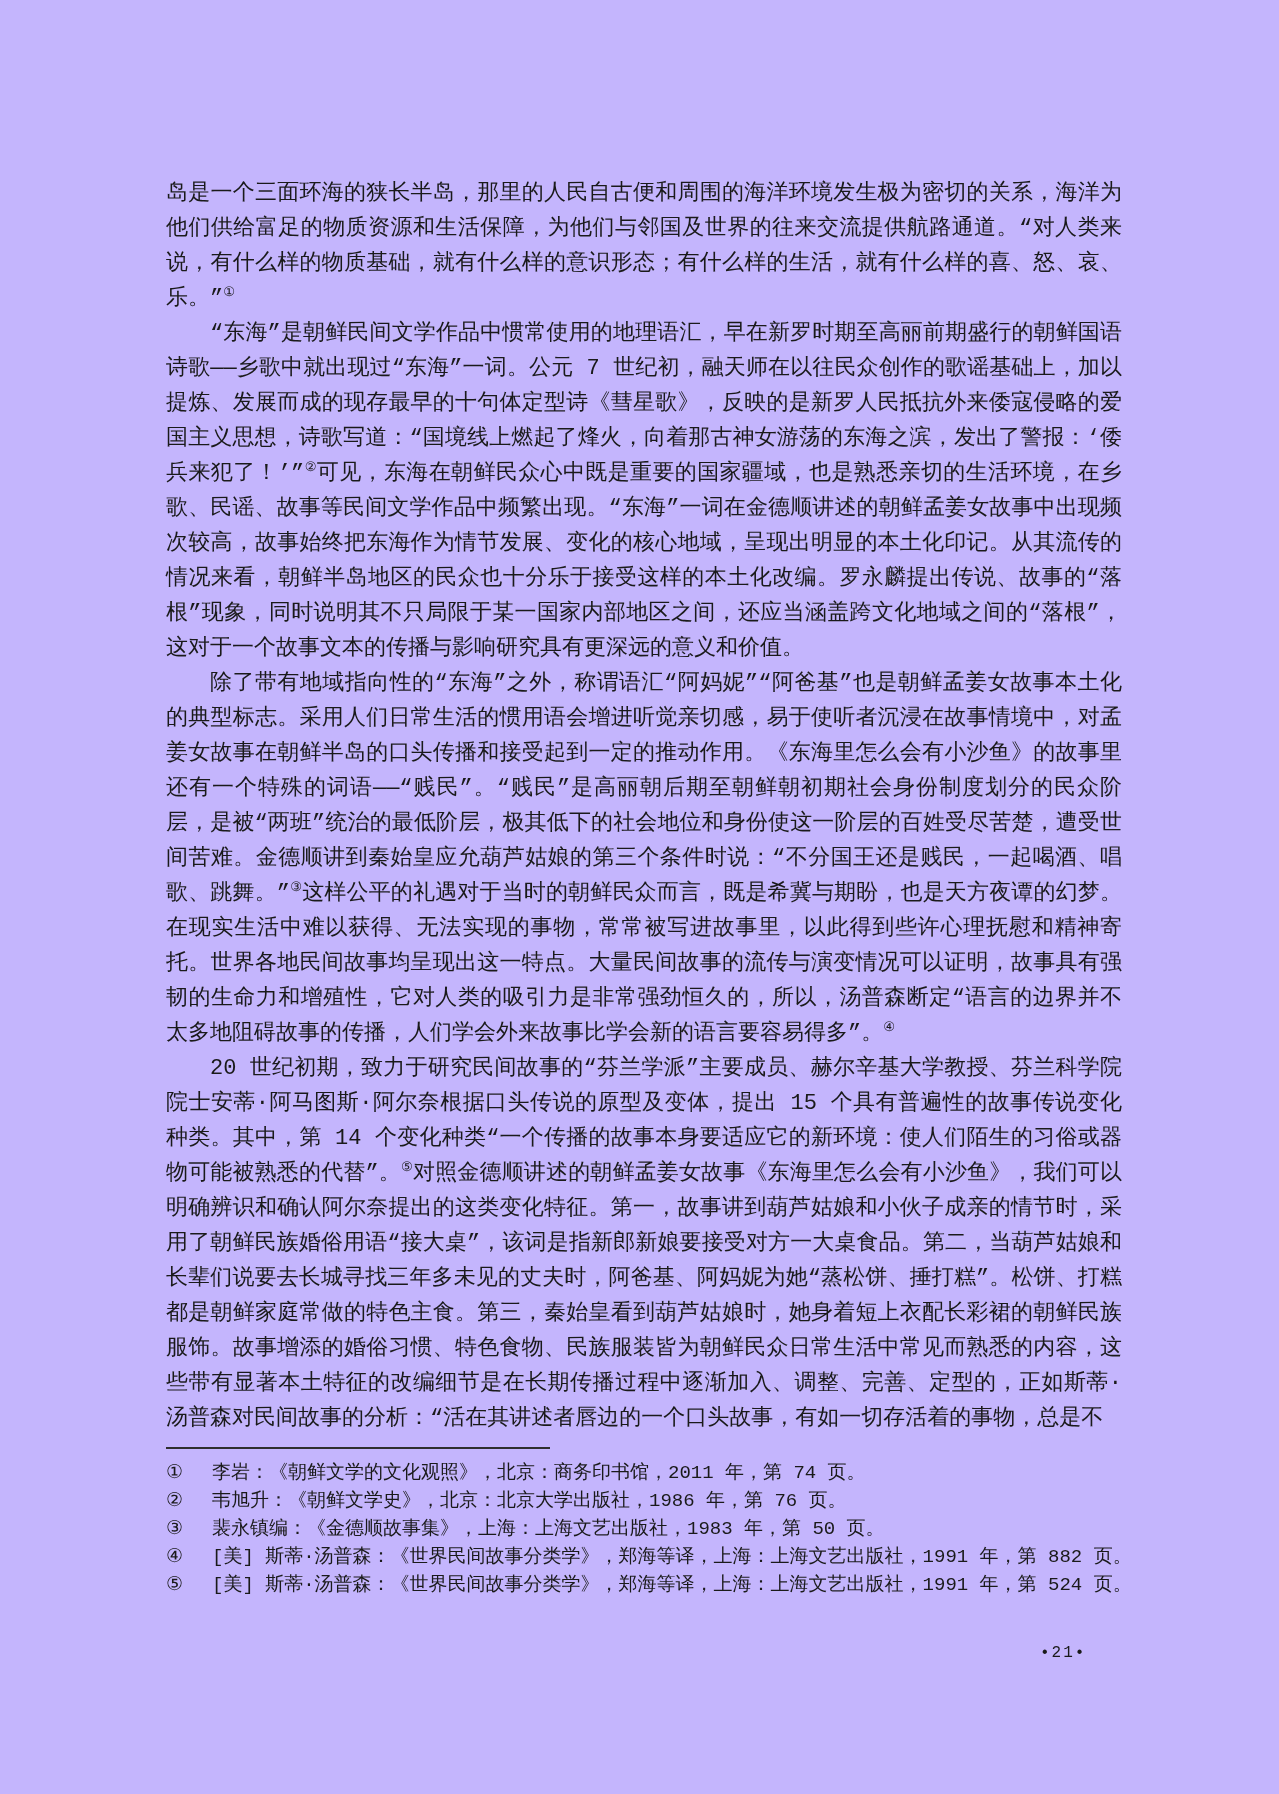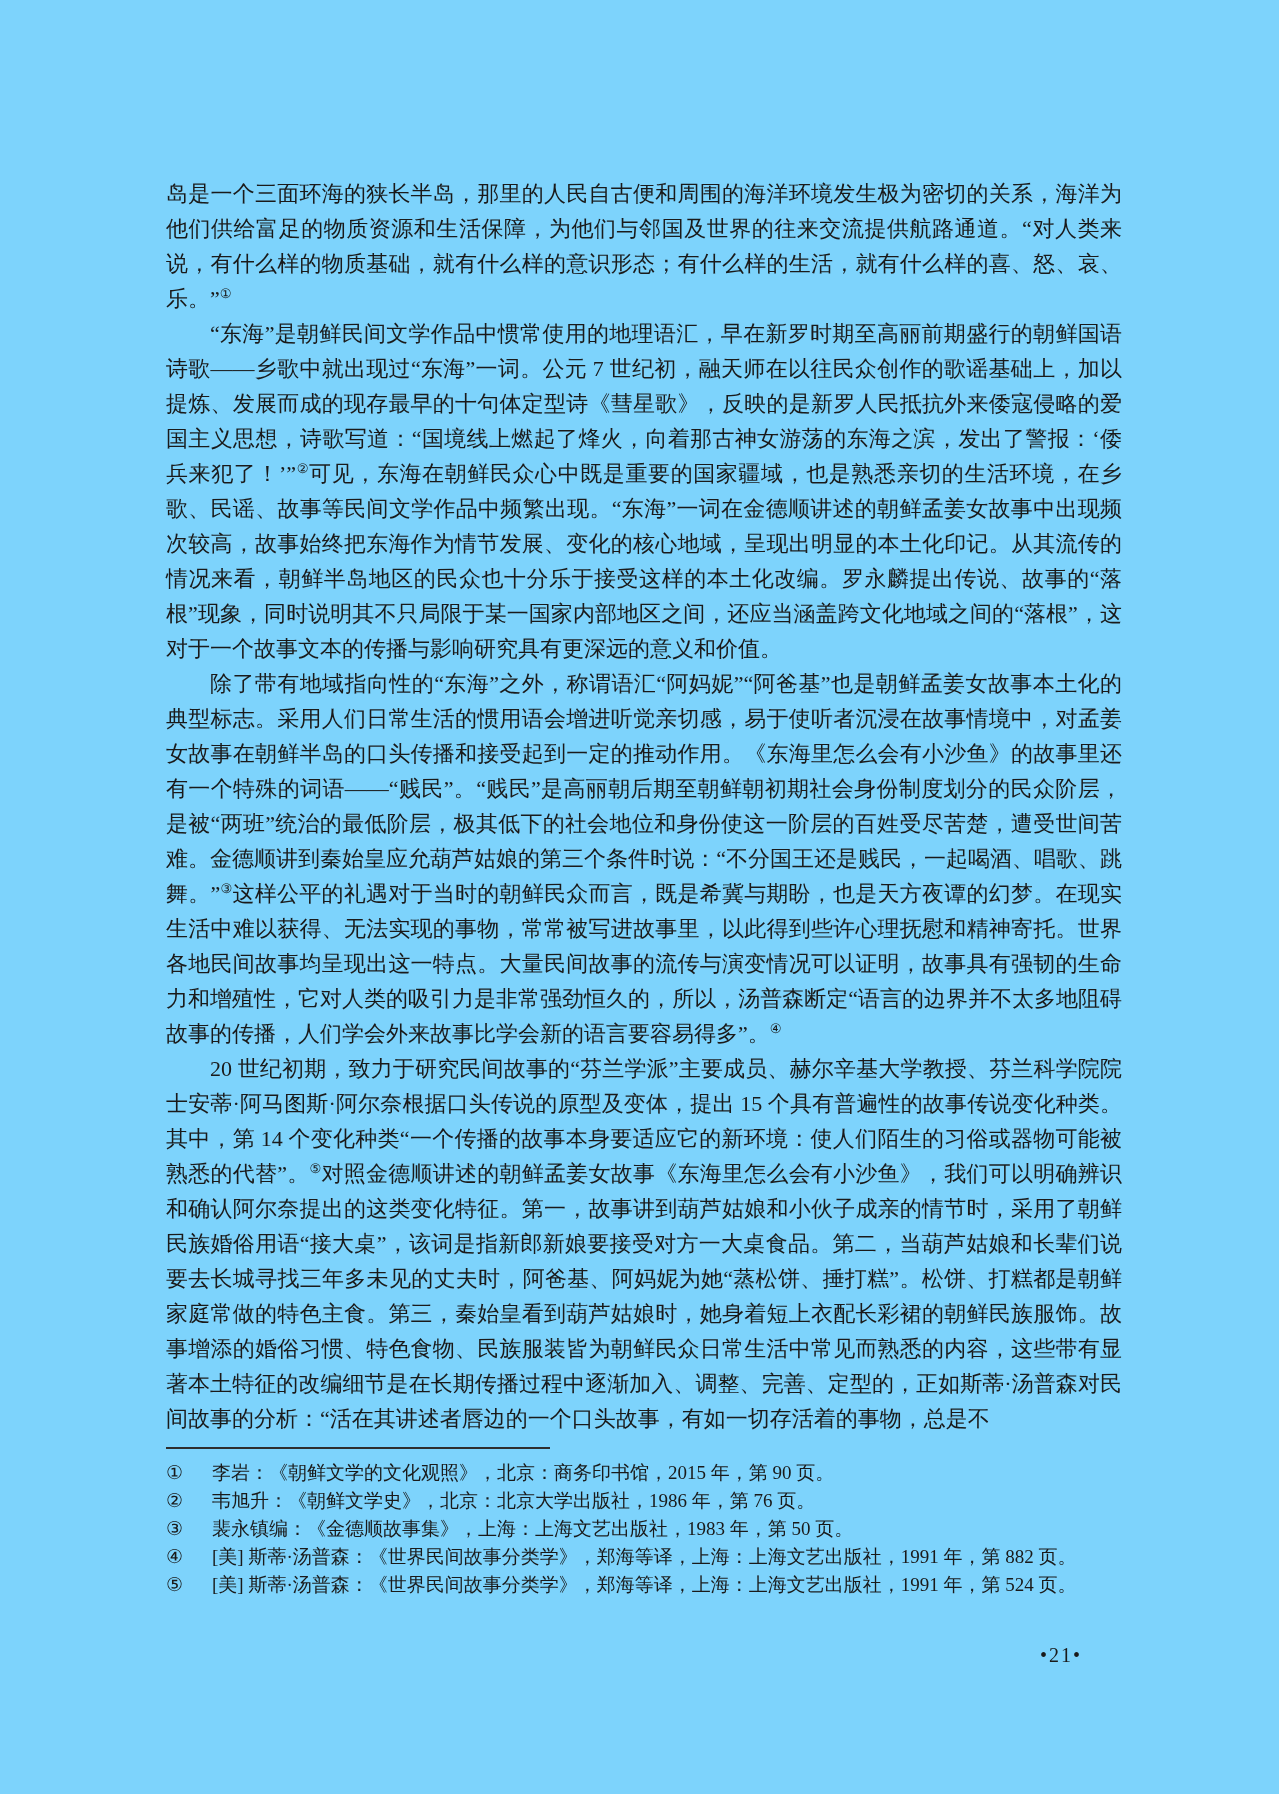--- a/index.html
+++ b/index.html
@@ -1,22 +1,22 @@
 <!DOCTYPE html>
 <html><head>
 <meta charset="utf-8">
 <style>
   html,body{margin:0;padding:0;background:#ffffff;}
   .page{
     position:relative;
     width:1279px;height:1794px;
-    background:#7dd3fc;
+    background:#c4b5fd;
     overflow:hidden;
     color:#1a1a1a;
-    font-family:Liberation Serif, serif;
+    font-family:Liberation Mono, monospace;
   }
   .content{
     position:absolute;left:166px;top:176px;width:956px;
     font-size:22px;line-height:35px;
     text-align:justify;text-justify:inter-ideograph;
   }
   .content p{margin:0;text-indent:2em;}
   .content p.no-indent{text-indent:0;}
   .content p.section-heading{
     font-style:italic;font-weight:600;
@@ -29,38 +29,38 @@
   }
   .footnotes{
     position:absolute;left:166px;top:1459px;width:966px;
     font-size:19px;line-height:28px;text-align:left;
   }
   .footnote{display:flex;align-items:baseline;}
   .fn-marker{flex:0 0 46px;}
   .fn-text{flex:1;}
   .page-number{
     position:absolute;top:1644px;left:1040px;
-    font-size:20px;letter-spacing:2px;
+    font-size:16px;letter-spacing:2px;
   }
 </style>
 </head>
 <body>
 
 <div class="page">
   <div class="content">
       <p class="body-paragraph no-indent"><span>岛是一个三面环海的狭长半岛，那里的人民自古便和周围的海洋环境发生极为密切的关系，海洋为他们供给富足的物质资源和生活保障，为他们与邻国及世界的往来交流提供航路通道。“对人类来说，有什么样的物质基础，就有什么样的意识形态；有什么样的生活，就有什么样的喜、怒、哀、乐。”</span><sup>①</sup></p>
       <p class="body-paragraph"><span>“东海”是朝鲜民间文学作品中惯常使用的地理语汇，早在新罗时期至高丽前期盛行的朝鲜国语诗歌——乡歌中就出现过“东海”一词。公元 7 世纪初，融天师在以往民众创作的歌谣基础上，加以提炼、发展而成的现存最早的十句体定型诗《彗星歌》，反映的是新罗人民抵抗外来倭寇侵略的爱国主义思想，诗歌写道：“国境线上燃起了烽火，向着那古神女游荡的东海之滨，发出了警报：‘倭兵来犯了！’”</span><sup>②</sup><span>可见，东海在朝鲜民众心中既是重要的国家疆域，也是熟悉亲切的生活环境，在乡歌、民谣、故事等民间文学作品中频繁出现。“东海”一词在金德顺讲述的朝鲜孟姜女故事中出现频次较高，故事始终把东海作为情节发展、变化的核心地域，呈现出明显的本土化印记。从其流传的情况来看，朝鲜半岛地区的民众也十分乐于接受这样的本土化改编。罗永麟提出传说、故事的“落根”现象，同时说明其不只局限于某一国家内部地区之间，还应当涵盖跨文化地域之间的“落根”，这对于一个故事文本的传播与影响研究具有更深远的意义和价值。</span></p>
       <p class="body-paragraph"><span>除了带有地域指向性的“东海”之外，称谓语汇“阿妈妮”“阿爸基”也是朝鲜孟姜女故事本土化的典型标志。采用人们日常生活的惯用语会增进听觉亲切感，易于使听者沉浸在故事情境中，对孟姜女故事在朝鲜半岛的口头传播和接受起到一定的推动作用。《东海里怎么会有小沙鱼》的故事里还有一个特殊的词语——“贱民”。“贱民”是高丽朝后期至朝鲜朝初期社会身份制度划分的民众阶层，是被“两班”统治的最低阶层，极其低下的社会地位和身份使这一阶层的百姓受尽苦楚，遭受世间苦难。金德顺讲到秦始皇应允葫芦姑娘的第三个条件时说：“不分国王还是贱民，一起喝酒、唱歌、跳舞。”</span><sup>③</sup><span>这样公平的礼遇对于当时的朝鲜民众而言，既是希冀与期盼，也是天方夜谭的幻梦。在现实生活中难以获得、无法实现的事物，常常被写进故事里，以此得到些许心理抚慰和精神寄托。世界各地民间故事均呈现出这一特点。大量民间故事的流传与演变情况可以证明，故事具有强韧的生命力和增殖性，它对人类的吸引力是非常强劲恒久的，所以，汤普森断定“语言的边界并不太多地阻碍故事的传播，人们学会外来故事比学会新的语言要容易得多”。</span><sup>④</sup></p>
       <p class="body-paragraph"><span>20 世纪初期，致力于研究民间故事的“芬兰学派”主要成员、赫尔辛基大学教授、芬兰科学院院士安蒂·阿马图斯·阿尔奈根据口头传说的原型及变体，提出 15 个具有普遍性的故事传说变化种类。其中，第 14 个变化种类“一个传播的故事本身要适应它的新环境：使人们陌生的习俗或器物可能被熟悉的代替”。</span><sup>⑤</sup><span>对照金德顺讲述的朝鲜孟姜女故事《东海里怎么会有小沙鱼》，我们可以明确辨识和确认阿尔奈提出的这类变化特征。第一，故事讲到葫芦姑娘和小伙子成亲的情节时，采用了朝鲜民族婚俗用语“接大桌”，该词是指新郎新娘要接受对方一大桌食品。第二，当葫芦姑娘和长辈们说要去长城寻找三年多未见的丈夫时，阿爸基、阿妈妮为她“蒸松饼、捶打糕”。松饼、打糕都是朝鲜家庭常做的特色主食。第三，秦始皇看到葫芦姑娘时，她身着短上衣配长彩裙的朝鲜民族服饰。故事增添的婚俗习惯、特色食物、民族服装皆为朝鲜民众日常生活中常见而熟悉的内容，这些带有显著本土特征的改编细节是在长期传播过程中逐渐加入、调整、完善、定型的，正如斯蒂·汤普森对民间故事的分析：“活在其讲述者唇边的一个口头故事，有如一切存活着的事物，总是不</span></p>
     </div>
   <div class="footnote-rule"></div>
   <div class="footnotes">
       <div class="footnote">
         <span class="fn-marker">①</span>
-        <span class="fn-text">李岩：《朝鲜文学的文化观照》，北京：商务印书馆，2015 年，第 90 页。</span>
+        <span class="fn-text">李岩：《朝鲜文学的文化观照》，北京：商务印书馆，2011 年，第 74 页。</span>
       </div>
       <div class="footnote">
         <span class="fn-marker">②</span>
         <span class="fn-text">韦旭升：《朝鲜文学史》，北京：北京大学出版社，1986 年，第 76 页。</span>
       </div>
       <div class="footnote">
         <span class="fn-marker">③</span>
         <span class="fn-text">裴永镇编：《金德顺故事集》，上海：上海文艺出版社，1983 年，第 50 页。</span>
       </div>
       <div class="footnote">

